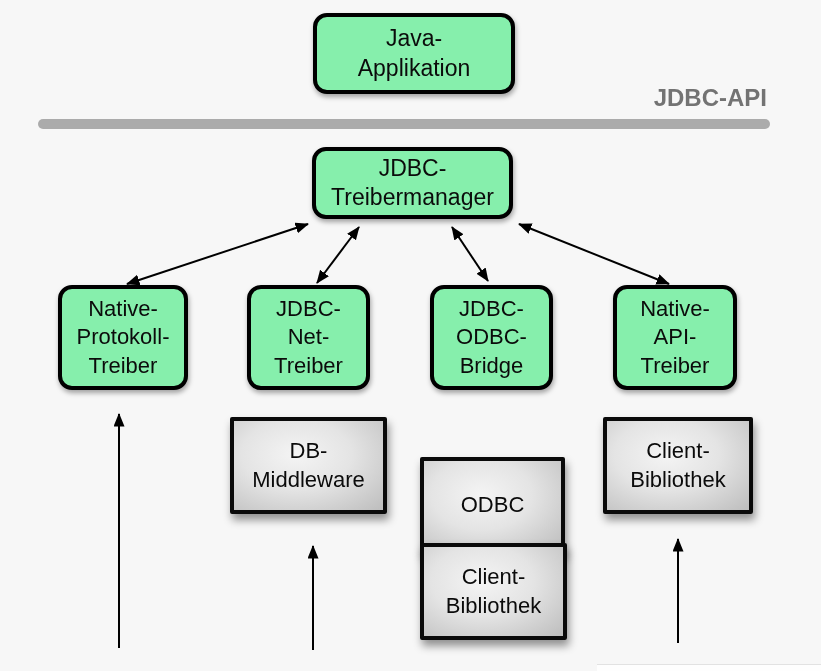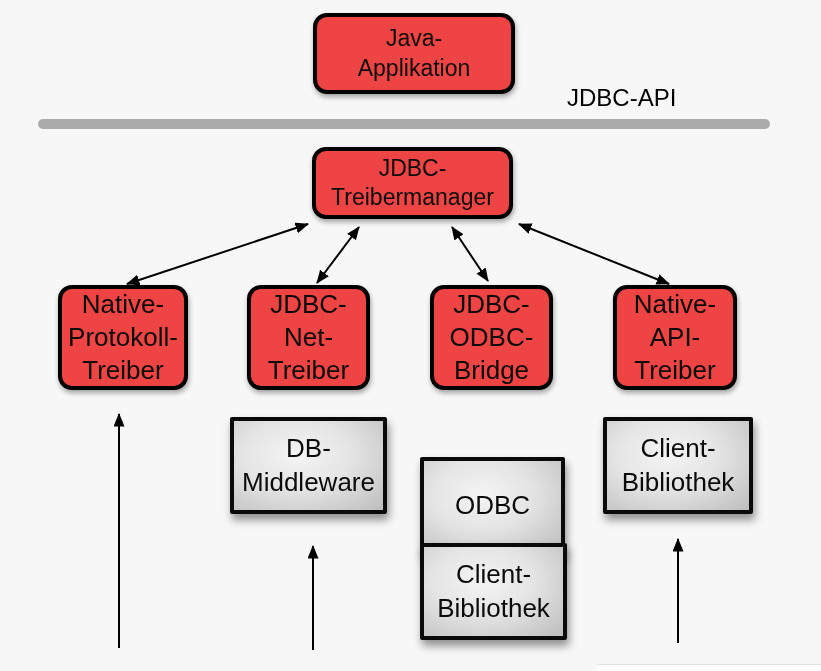--- a/index.html
+++ b/index.html
@@ -5,24 +5,24 @@
   html,body { margin:0; padding:0; }
   body { font-family: "Liberation Sans", sans-serif; background:#e8e8e8; }
   #canvas {
     position:relative; width:821px; height:671px;
     background:#f7f7f7; overflow:hidden;
   }
   .node {
     position:absolute; box-sizing:border-box;
     display:flex; align-items:center; justify-content:center;
     text-align:center; white-space:pre-line;
-    color:#0b0b0b; font-size:26px; line-height:1.28;
+    color:#0b0b0b; font-size:22px; line-height:1.28;
   }
   .white-box {
-    background:#ef4444;
+    background:#86efac;
     border:4px solid #000000;
     border-radius:14px;
     box-shadow:1px 3px 5px rgba(0,0,0,0.35);
   }
   .gray-box {
     background:radial-gradient(ellipse at 42% 38%, #f4f4f4 0%, #e4e4e4 45%, #bdbdbd 100%);
     border:4px solid #0a0a0a;
     border-radius:2px;
     box-shadow:2px 6px 9px rgba(0,0,0,0.42);
   }
@@ -34,21 +34,21 @@
   #node-jdbc-net        { left:247px; top:285px; width:123px; height:105px; }
   #node-jdbc-odbc       { left:430px; top:285px; width:123px; height:105px; }
   #node-native-api      { left:613px; top:285px; width:124px; height:105px; }
   #node-db-middleware   { left:230px; top:417px; width:157px; height:97px; }
   #node-odbc            { left:420px; top:417px; width:145px; height:97px;margin-top:40px; }
   #node-client-bib-nat  { left:603px; top:417px; width:150px; height:97px; }
   #node-client-bib-odbc { left:420px; top:543px; width:147px; height:97px; }
 
   #api-label {
     position:absolute; left:567px; top:84px; width:200px;
-    font-size:24px; color:#000000;
+    text-align:right; font-size:24px; color:#737373;font-weight:bold;
   }
   #divider {
     position:absolute; left:38px; top:119px; width:732px; height:10px;
     background:#ababab; border-radius:5px;
   }
   #arrow-layer { position:absolute; left:0; top:0; width:821px; height:671px; pointer-events:none; }
   #partial-box {
     position:absolute; left:597px; top:664px; width:224px; height:7px;
     background:#fefefe; border-top:1px solid #e2e2e2;
   }

